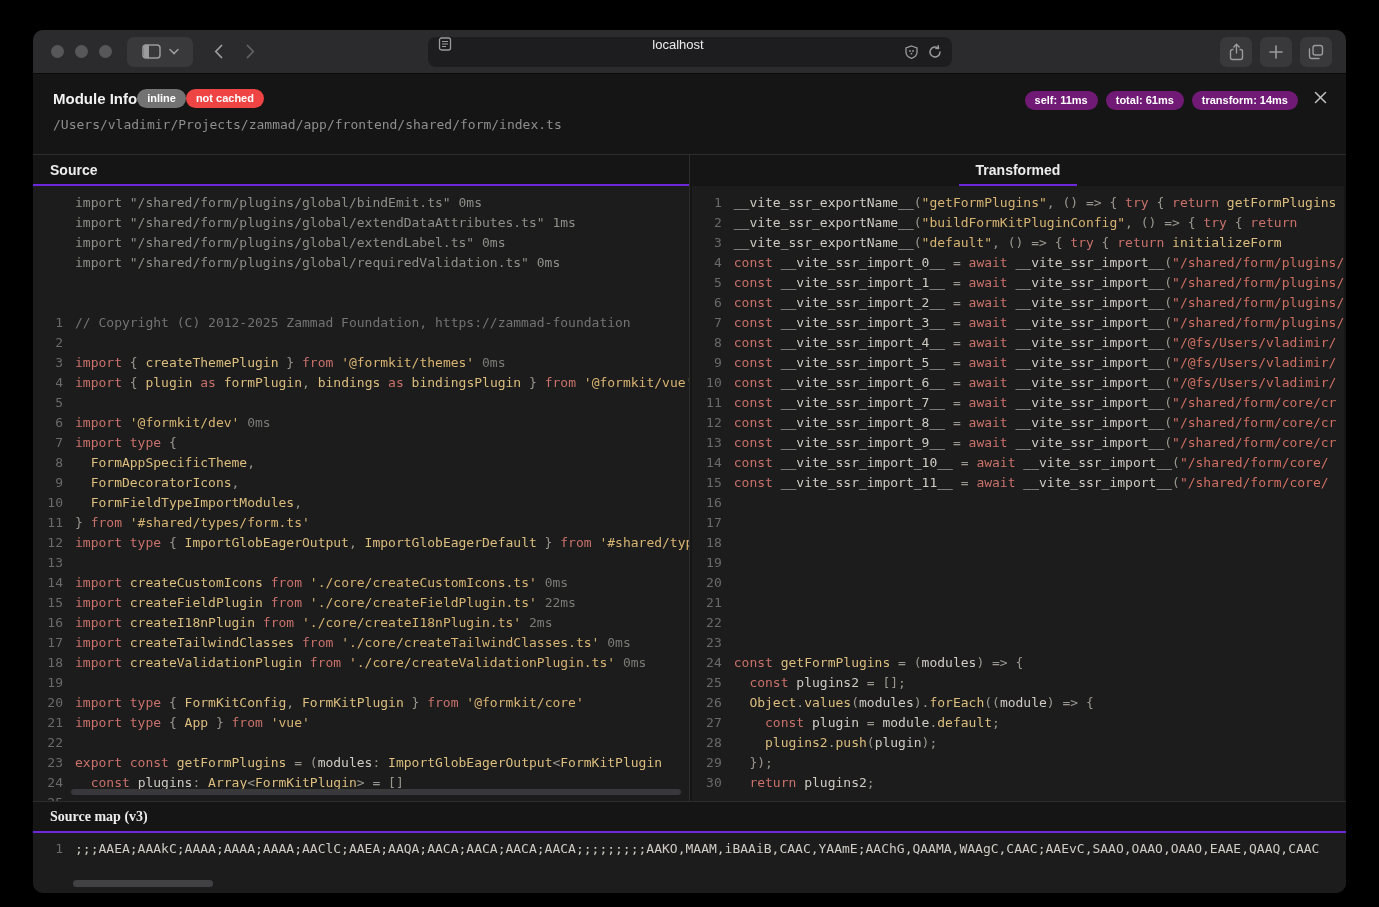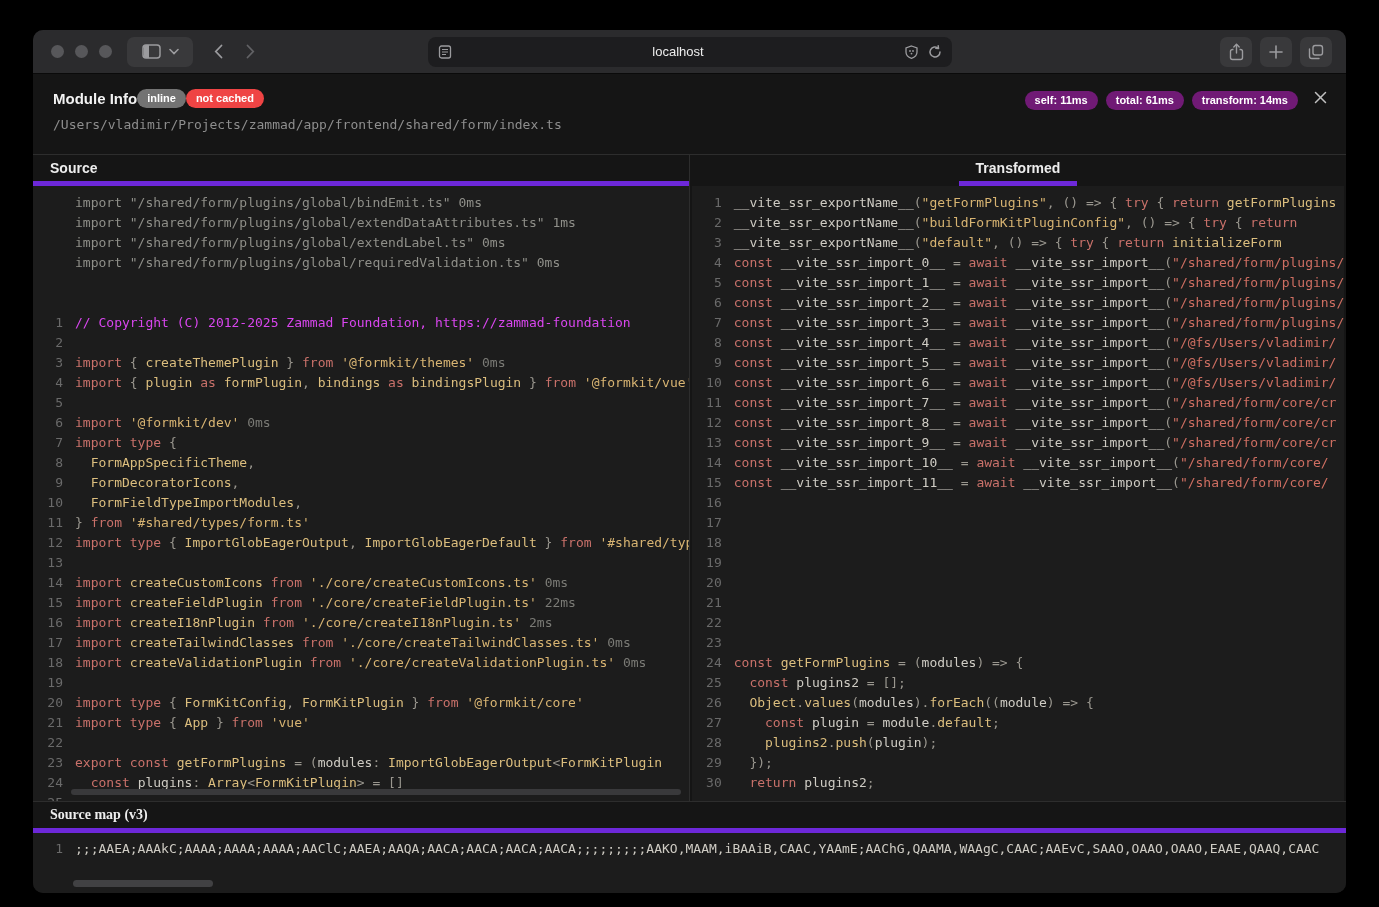--- a/index.html
+++ b/index.html
@@ -14,21 +14,21 @@
   .chrome { flex:0 0 44px; background:#2b2b2d; display:flex; align-items:center;
             position:relative; border-bottom:1px solid #0a0a0a; }
   .traffic { display:flex; gap:11px; margin-left:18px; }
   .light { width:13px; height:13px; border-radius:50%; background:#57575a; }
   .chrome-btn { height:30px; border-radius:7px; background:#39393b;
                 display:flex; align-items:center; justify-content:center; }
   .sidebar-group { margin-left:15px; width:66px; gap:8px; }
   .nav-btn { background:transparent; width:30px; }
   .nav-wrap { margin-left:10px; display:flex; gap:2px; }
   .url-bar { position:absolute; left:50%; transform:translateX(-50%); width:524px; height:30px;
-             background:#1d1d1f; border-radius:8px; display:flex; align-items:center;
+             background:#1d1d1f; border-radius:8px; display:flex; 
              color:#e6e6e6; font-size:13px; padding:0 10px; }
   .url-text { flex:1; text-align:center; color:#ededed; }
   .url-right { display:flex; gap:10px; align-items:center; }
   .right-actions { margin-left:auto; margin-right:14px; display:flex; gap:8px; }
   .right-actions .chrome-btn { width:32px; }
   svg.icon { display:block; }
 
   
   .mi-header { flex:0 0 80px; padding:15px 20px 0; position:relative; background:#151515; }
   .mi-title-row { display:flex; align-items:center; gap:0; }
@@ -40,35 +40,35 @@
   .pill.gray { background:#701a75; font-weight:bold; }
   .close-x { position:absolute; right:16px; top:13px; width:20px; height:20px;
              display:flex; align-items:center; justify-content:center; cursor:pointer; }
   .mi-path { margin-top:9px; font-family:"DejaVu Sans Mono", monospace; font-size:13px; color:#8e8e8e; }
 
   
   .panels { flex:1; display:flex; border-top:1px solid #2d2d2d; min-height:0; }
   .panel { flex:1; display:flex; flex-direction:column; min-width:0; }
   .panel + .panel { border-left:1px solid #2d2d2d;align-items:center; }
   .panel-title, .sm-title { flex:0 0 31px; display:flex; align-items:center; padding:0 17px;
-                 font-size:14px; font-weight:bold; color:#ededed; border-bottom:5px solid #6d28d9; }
+                 font-size:14px; font-weight:bold; color:#ededed; border-bottom:2px solid #6d28d9; }
   .code-area { flex:1; background:#1c1c1c; overflow:hidden; padding-top:7px; position:relative; }
 
   .code-line { display:flex; height:20px; line-height:20px;
                font-family:"DejaVu Sans Mono", monospace; font-size:13px; white-space:pre; }
   .gutter { flex:0 0 30px; text-align:right; color:#6a6a6a; }
   .code-text { padding-left:12px; flex:1; overflow:hidden; }
 
   .tok-kw   { color:#c9716a; }
   .tok-id   { color:#dcbe7e; }
   .tok-str  { color:#d8b472; }
   .tok-strr { color:#cf6f62; }
   .tok-pl   { color:#cfccc4; }
   .tok-pu   { color:#9a978f; }
-  .tok-cm   { color:#d946ef; }
+  .tok-cm   { color:#737373; }
   .tok-ms   { color:#7b7b76; }
   .tok-dim  { color:#8f8f89; }
 
   .hscroll-left { position:absolute; bottom:4px; left:38px; right:8px; height:6px;
                   border-radius:3px; background:#39393b; }
 
   
   .sourcemap { flex:0 0 92px; border-top:1px solid #2d2d2d; display:flex; flex-direction:column; }
   .sm-title { background:#151515;font-family:Liberation Serif, serif; }
   .sm-code { flex:1; background:#1c1c1c; padding-top:6px; position:relative; }

